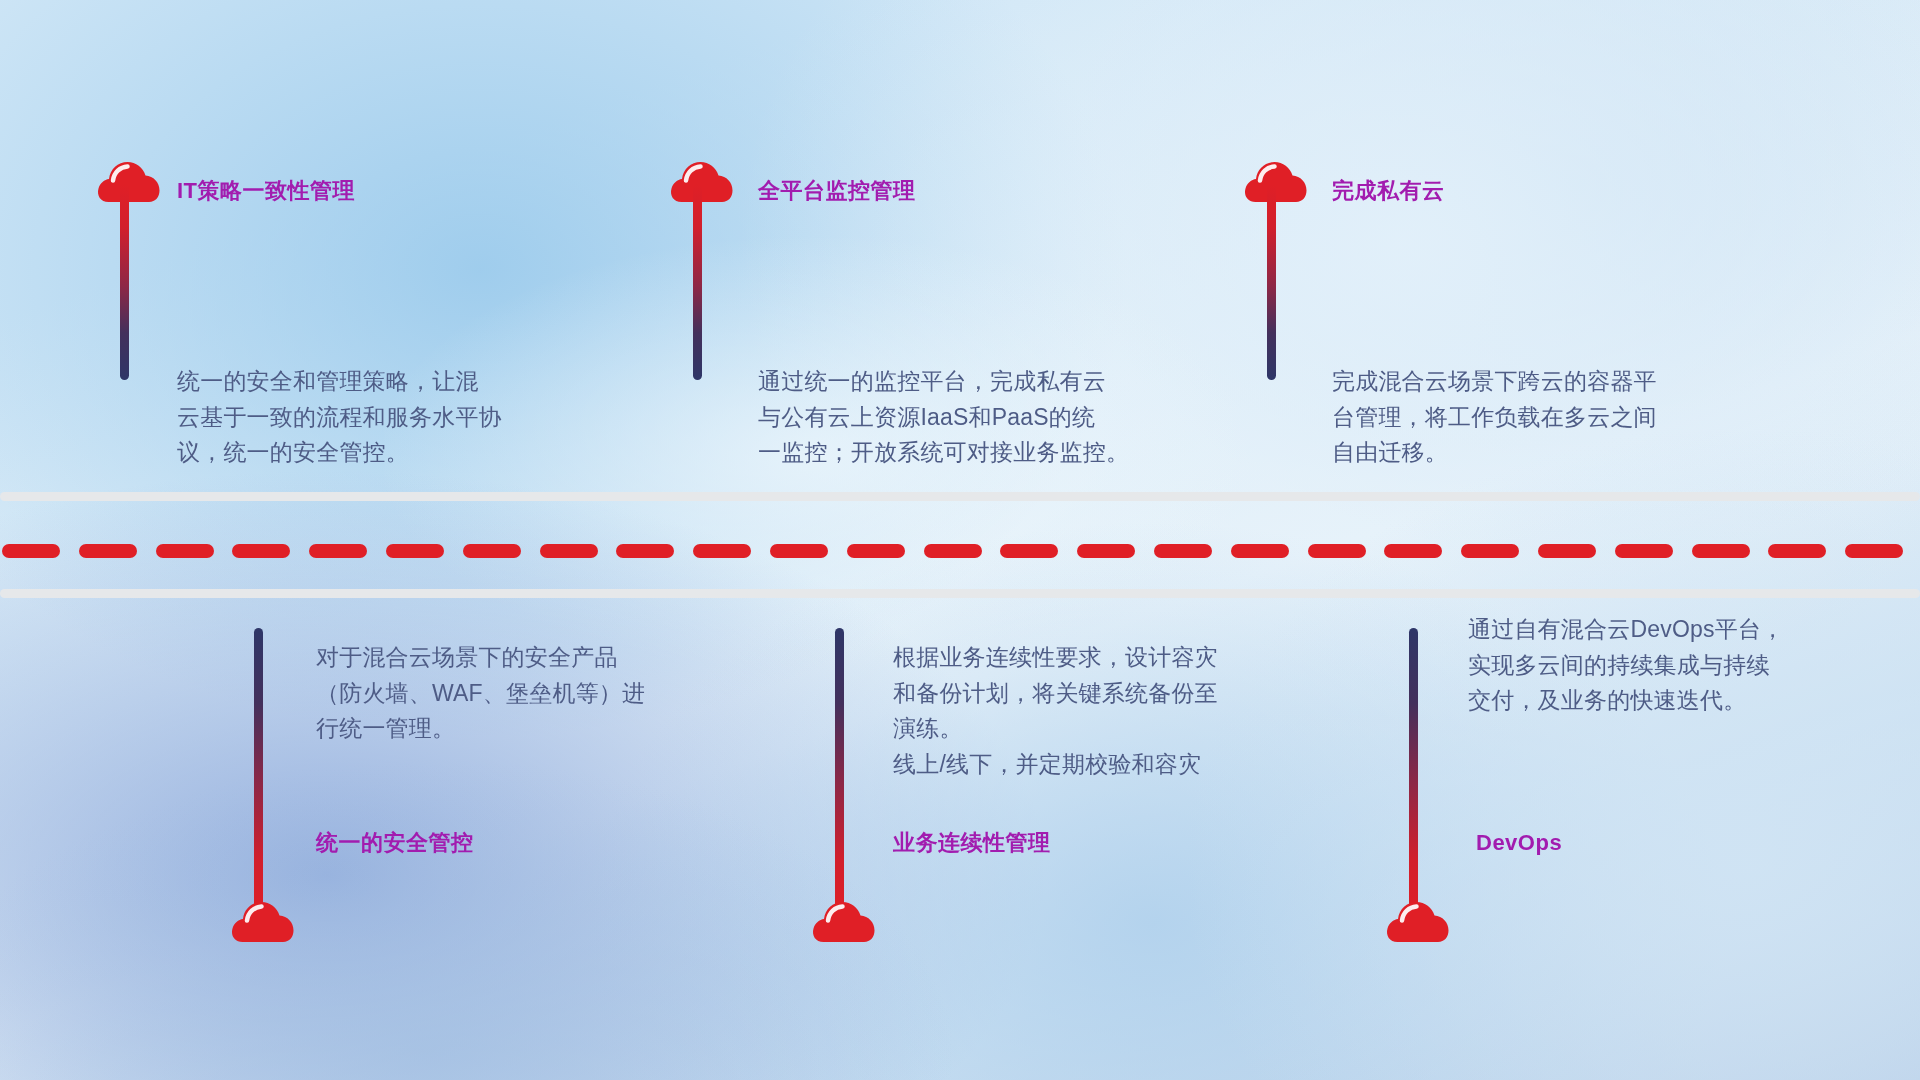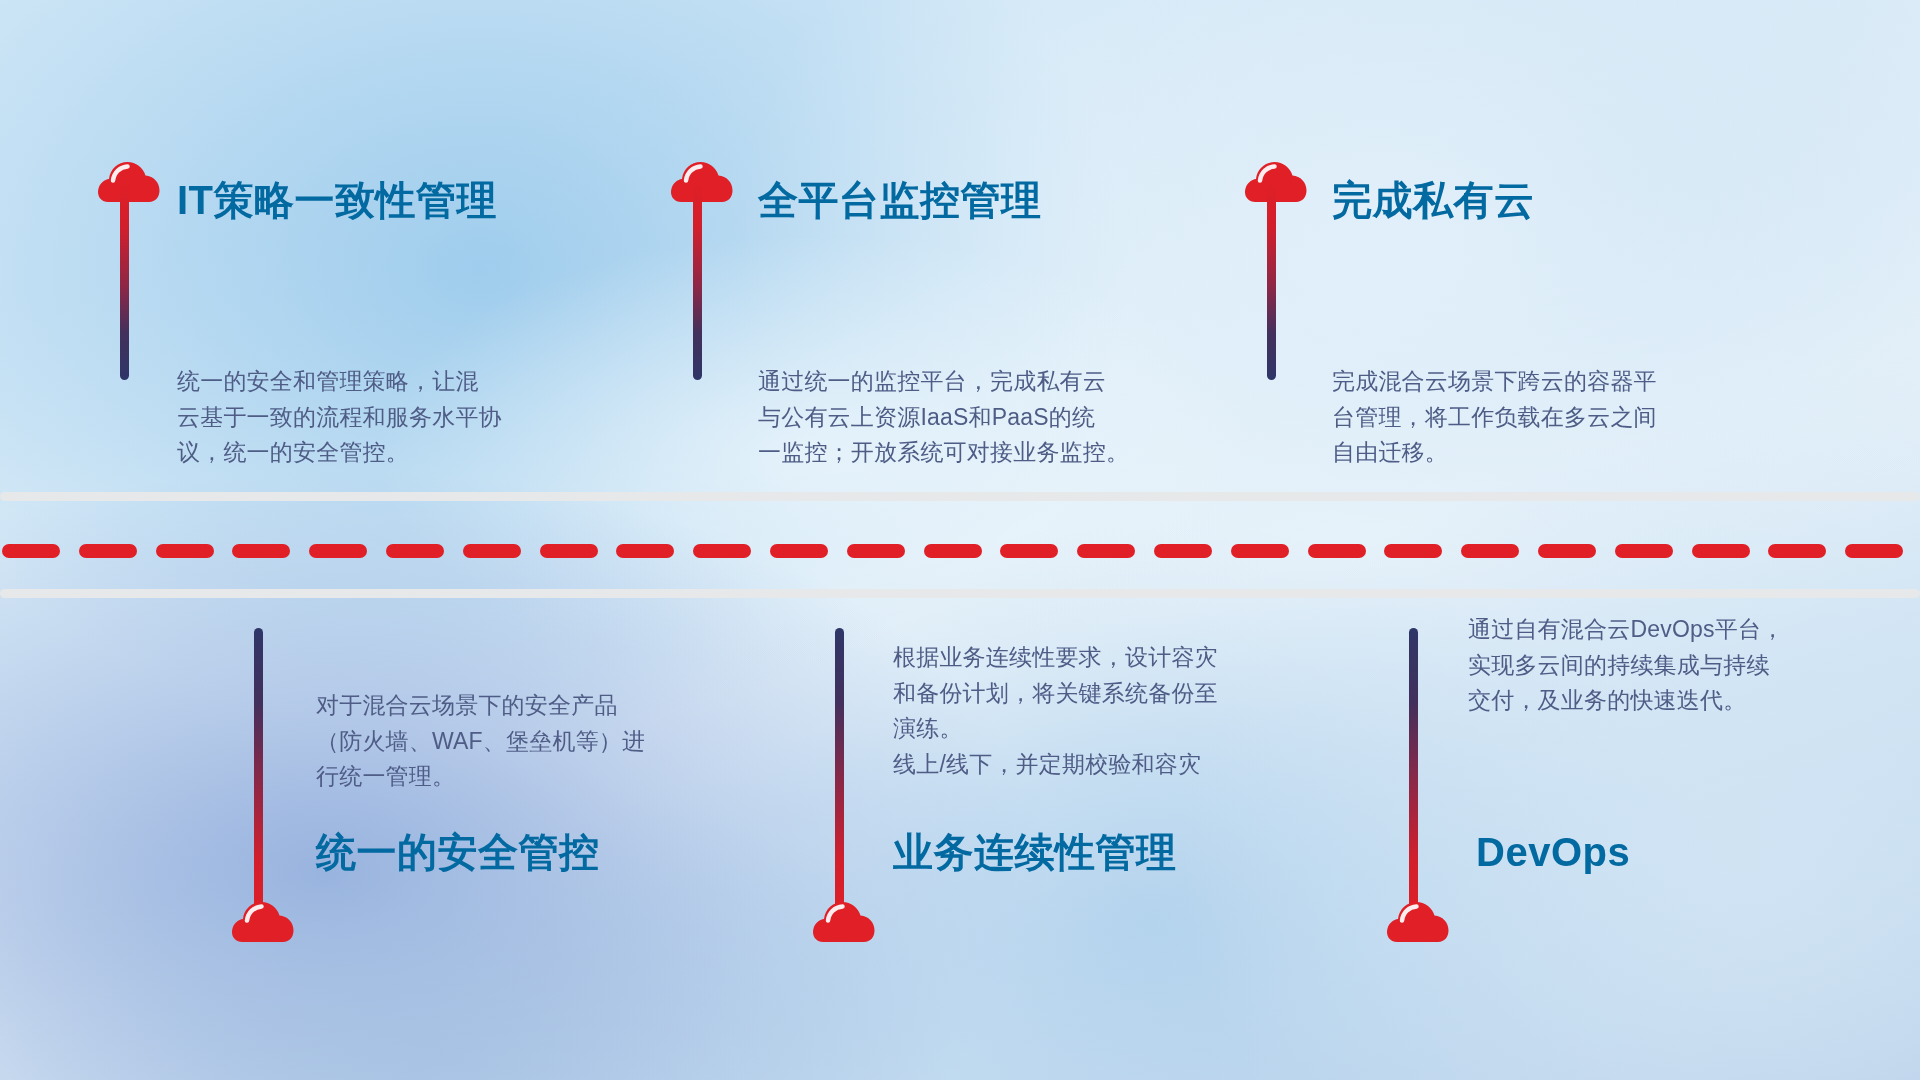--- a/index.html
+++ b/index.html
@@ -33,21 +33,21 @@
   
   .col{position:absolute;}
 
   .cloud{position:absolute;width:66px;height:50px;}
   .cloud svg{display:block;width:100%;height:100%;}
 
   .stem{position:absolute;width:9px;border-radius:5px;}
   .stem.down{background:linear-gradient(to bottom,#E01F26 0%,#D21F2C 22%,#8E2746 52%,#43305C 76%,#2E3668 100%);}
   .stem.up{background:linear-gradient(to bottom,#2E3668 0%,#43305C 26%,#8E2746 54%,#D21F2C 80%,#E01F26 100%);}
 
-  .heading{position:absolute;color:#0369a1;font-size:40px;font-weight:700;
+  .heading{position:absolute;color:#a21caf;font-size:22px;font-weight:700;
     letter-spacing:.5px;white-space:nowrap;line-height:1;}
 
   .body-text{position:absolute;color:#4E5C86;font-size:23px;line-height:1.55;
     font-weight:400;letter-spacing:.2px;}
   .body-text p{margin:0;}
 
   
   .rail{position:absolute;left:0;width:1920px;height:9px;border-radius:6px;
     background:#e6e8ea;}
   .dashrow{position:absolute;left:0;width:1920px;height:14px;}
@@ -142,21 +142,21 @@
         <div class="dash" style="left: 1538px; background: rgb(224, 31, 38);"></div>
         <div class="dash" style="left: 1614.8px; background: rgb(224, 31, 38);"></div>
         <div class="dash" style="left: 1691.6px; background: rgb(224, 31, 38);"></div>
         <div class="dash" style="left: 1768.4px; background: rgb(224, 31, 38);"></div>
         <div class="dash" style="left: 1845.2px; background: rgb(224, 31, 38);"></div>
       </div>
     <div class="rail" style="top:589px;"></div>
   </div>
 
   <div class="col">
-    <div class="body-text" style="left:316px;top:640px;width:430px;margin-top:48px;">
+    <div class="body-text" style="left:316px;top:640px;width:430px;">
       <p>对于混合云场景下的安全产品</p>
       <p>（防火墙、WAF、堡垒机等）进</p>
       <p>行统一管理。</p>
     </div>
     <div class="stem up" style="left:254px;top:628px;height:290px;"></div>
     <div class="heading" style="left:316px;top:832px;">统一的安全管控</div>
     <div class="cloud" style="left:230px;top:898px;">
       <svg viewBox="0 0 66 50">
         <path d="M12.5 44 C4.5 44 0.5 37.5 2.5 30.5 C4 25 8.5 21.5 13 21 C14 11 22 4 31.5 4 C40 4 47 9.5 49.5 17.5 C57.5 18 63.5 24.5 63.5 32.5 C63.5 39 59.5 44 53 44 Z" fill="#E01F26"></path>
         <path d="M17 22.5 C18 14.5 24 9 31.5 8.5" fill="none" stroke="#ffffff" stroke-width="4.5" stroke-linecap="round" opacity=".92"></path>

